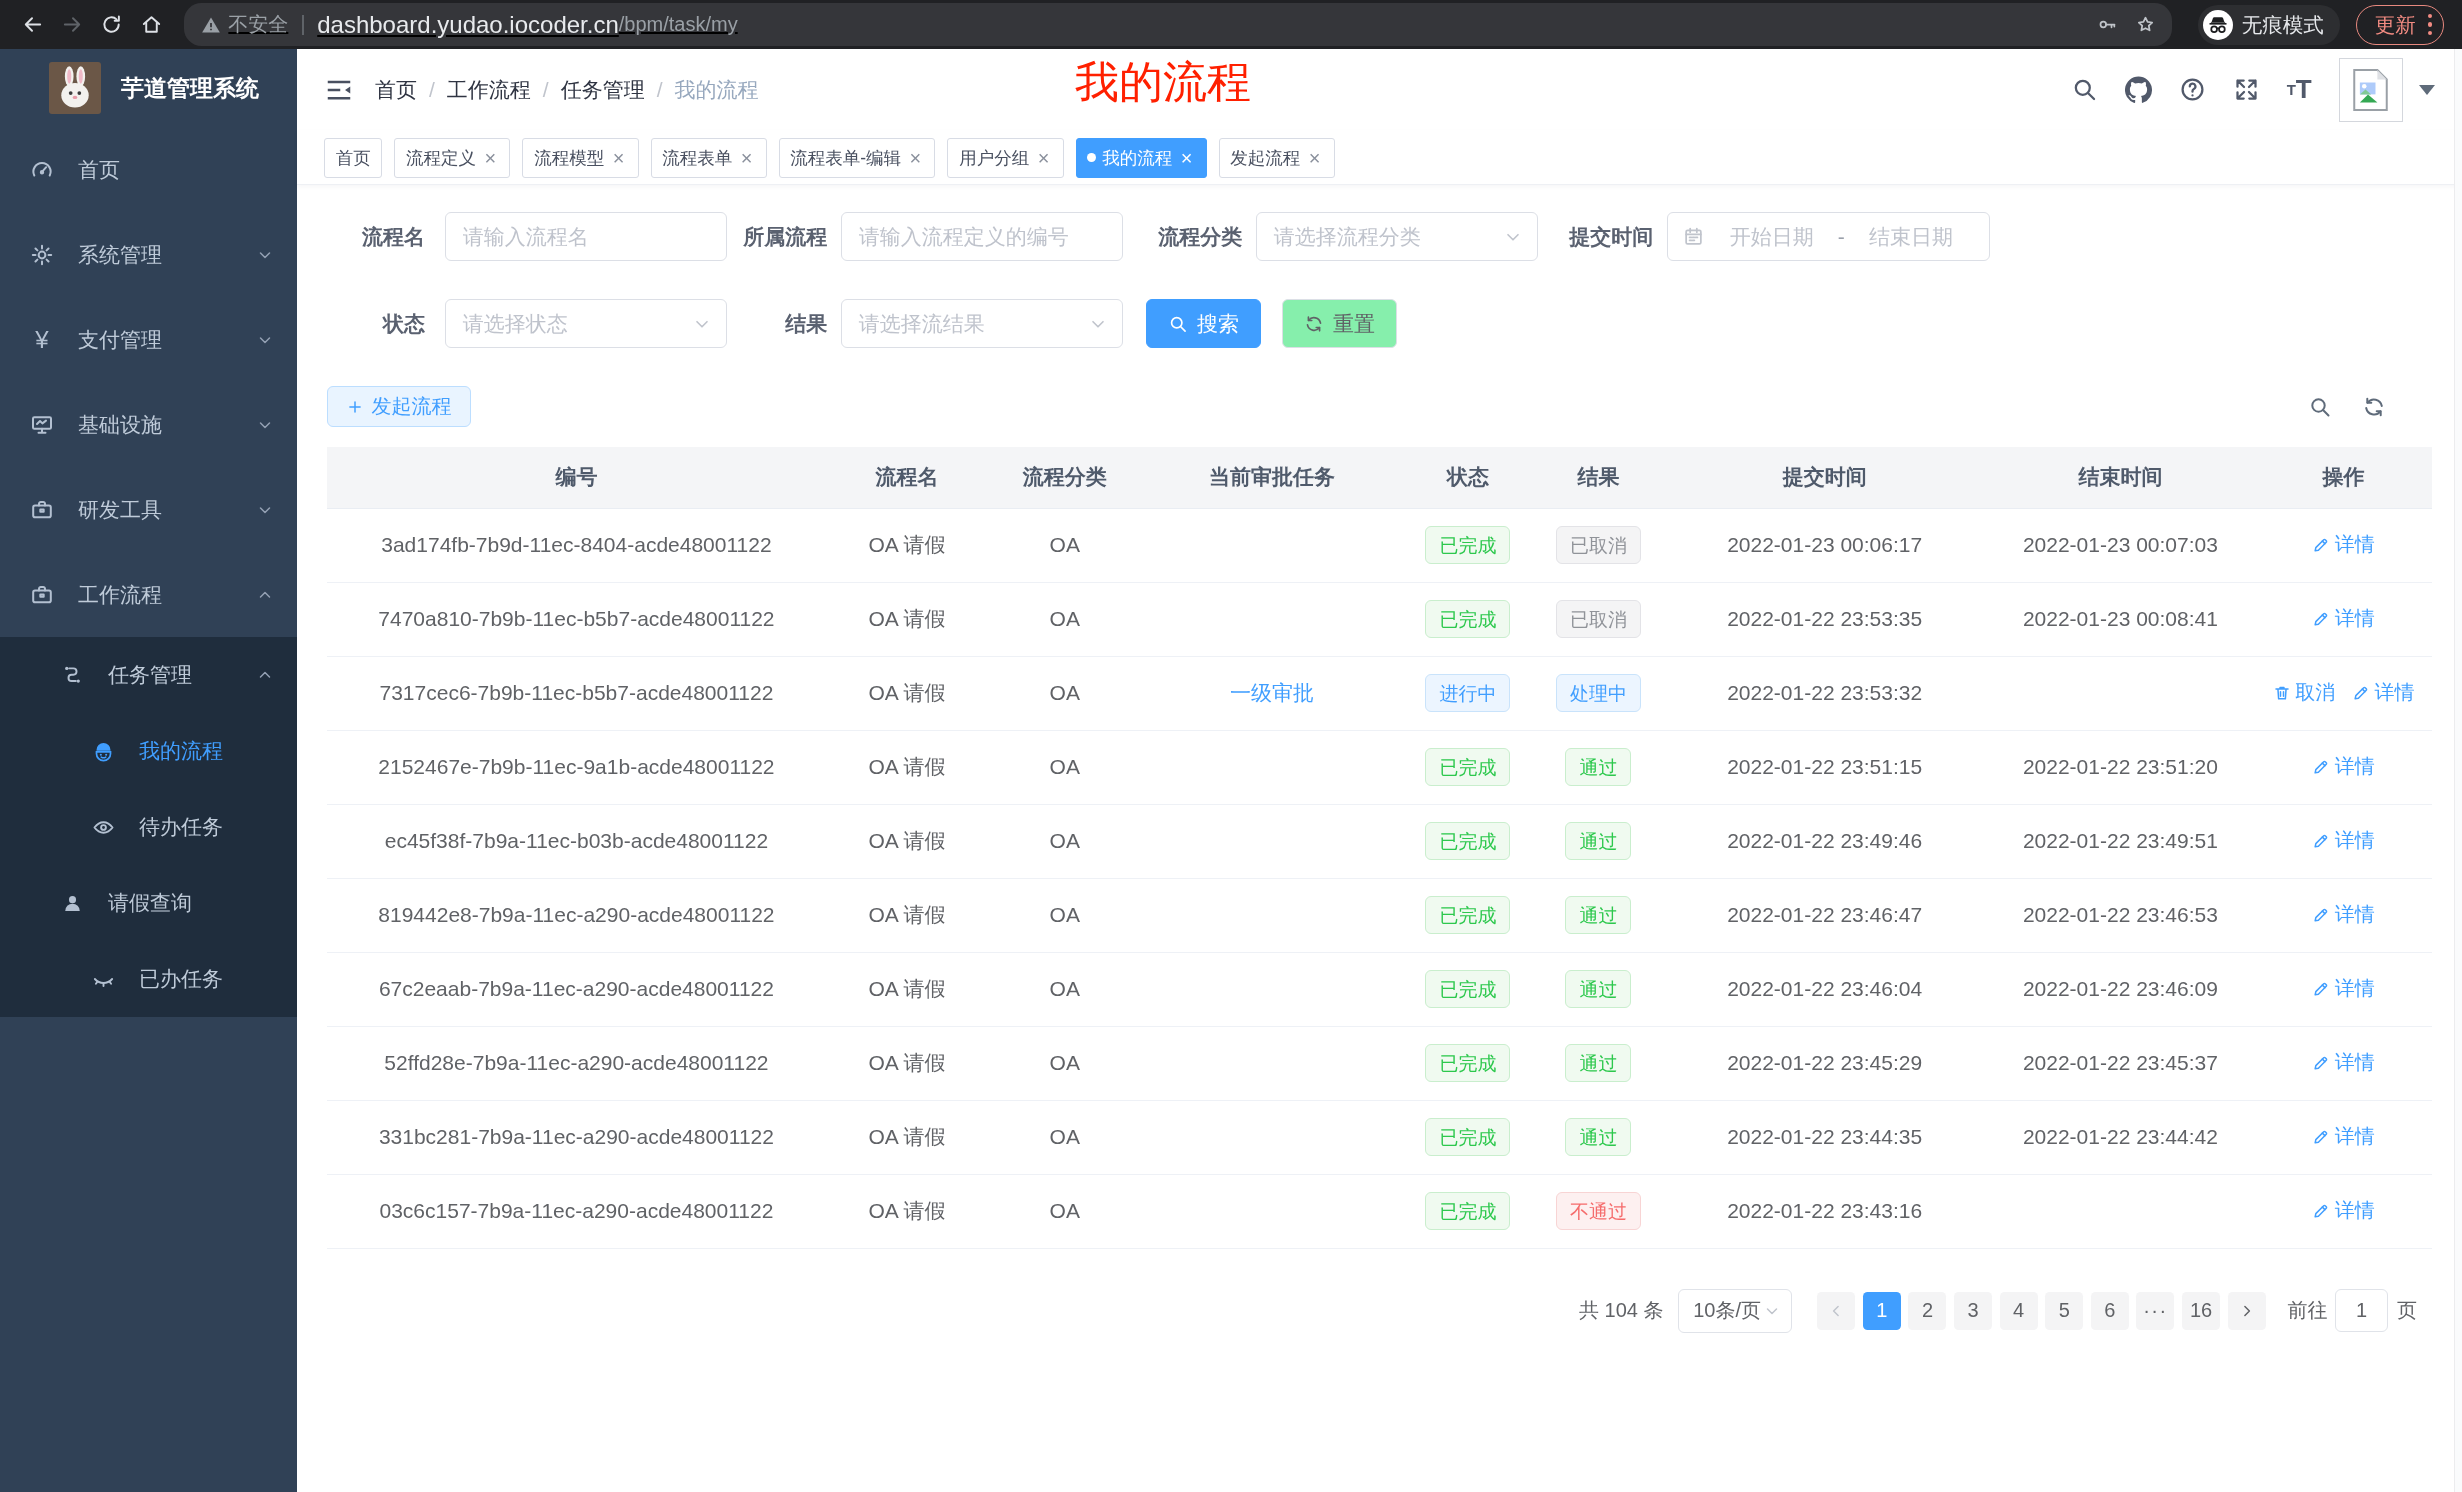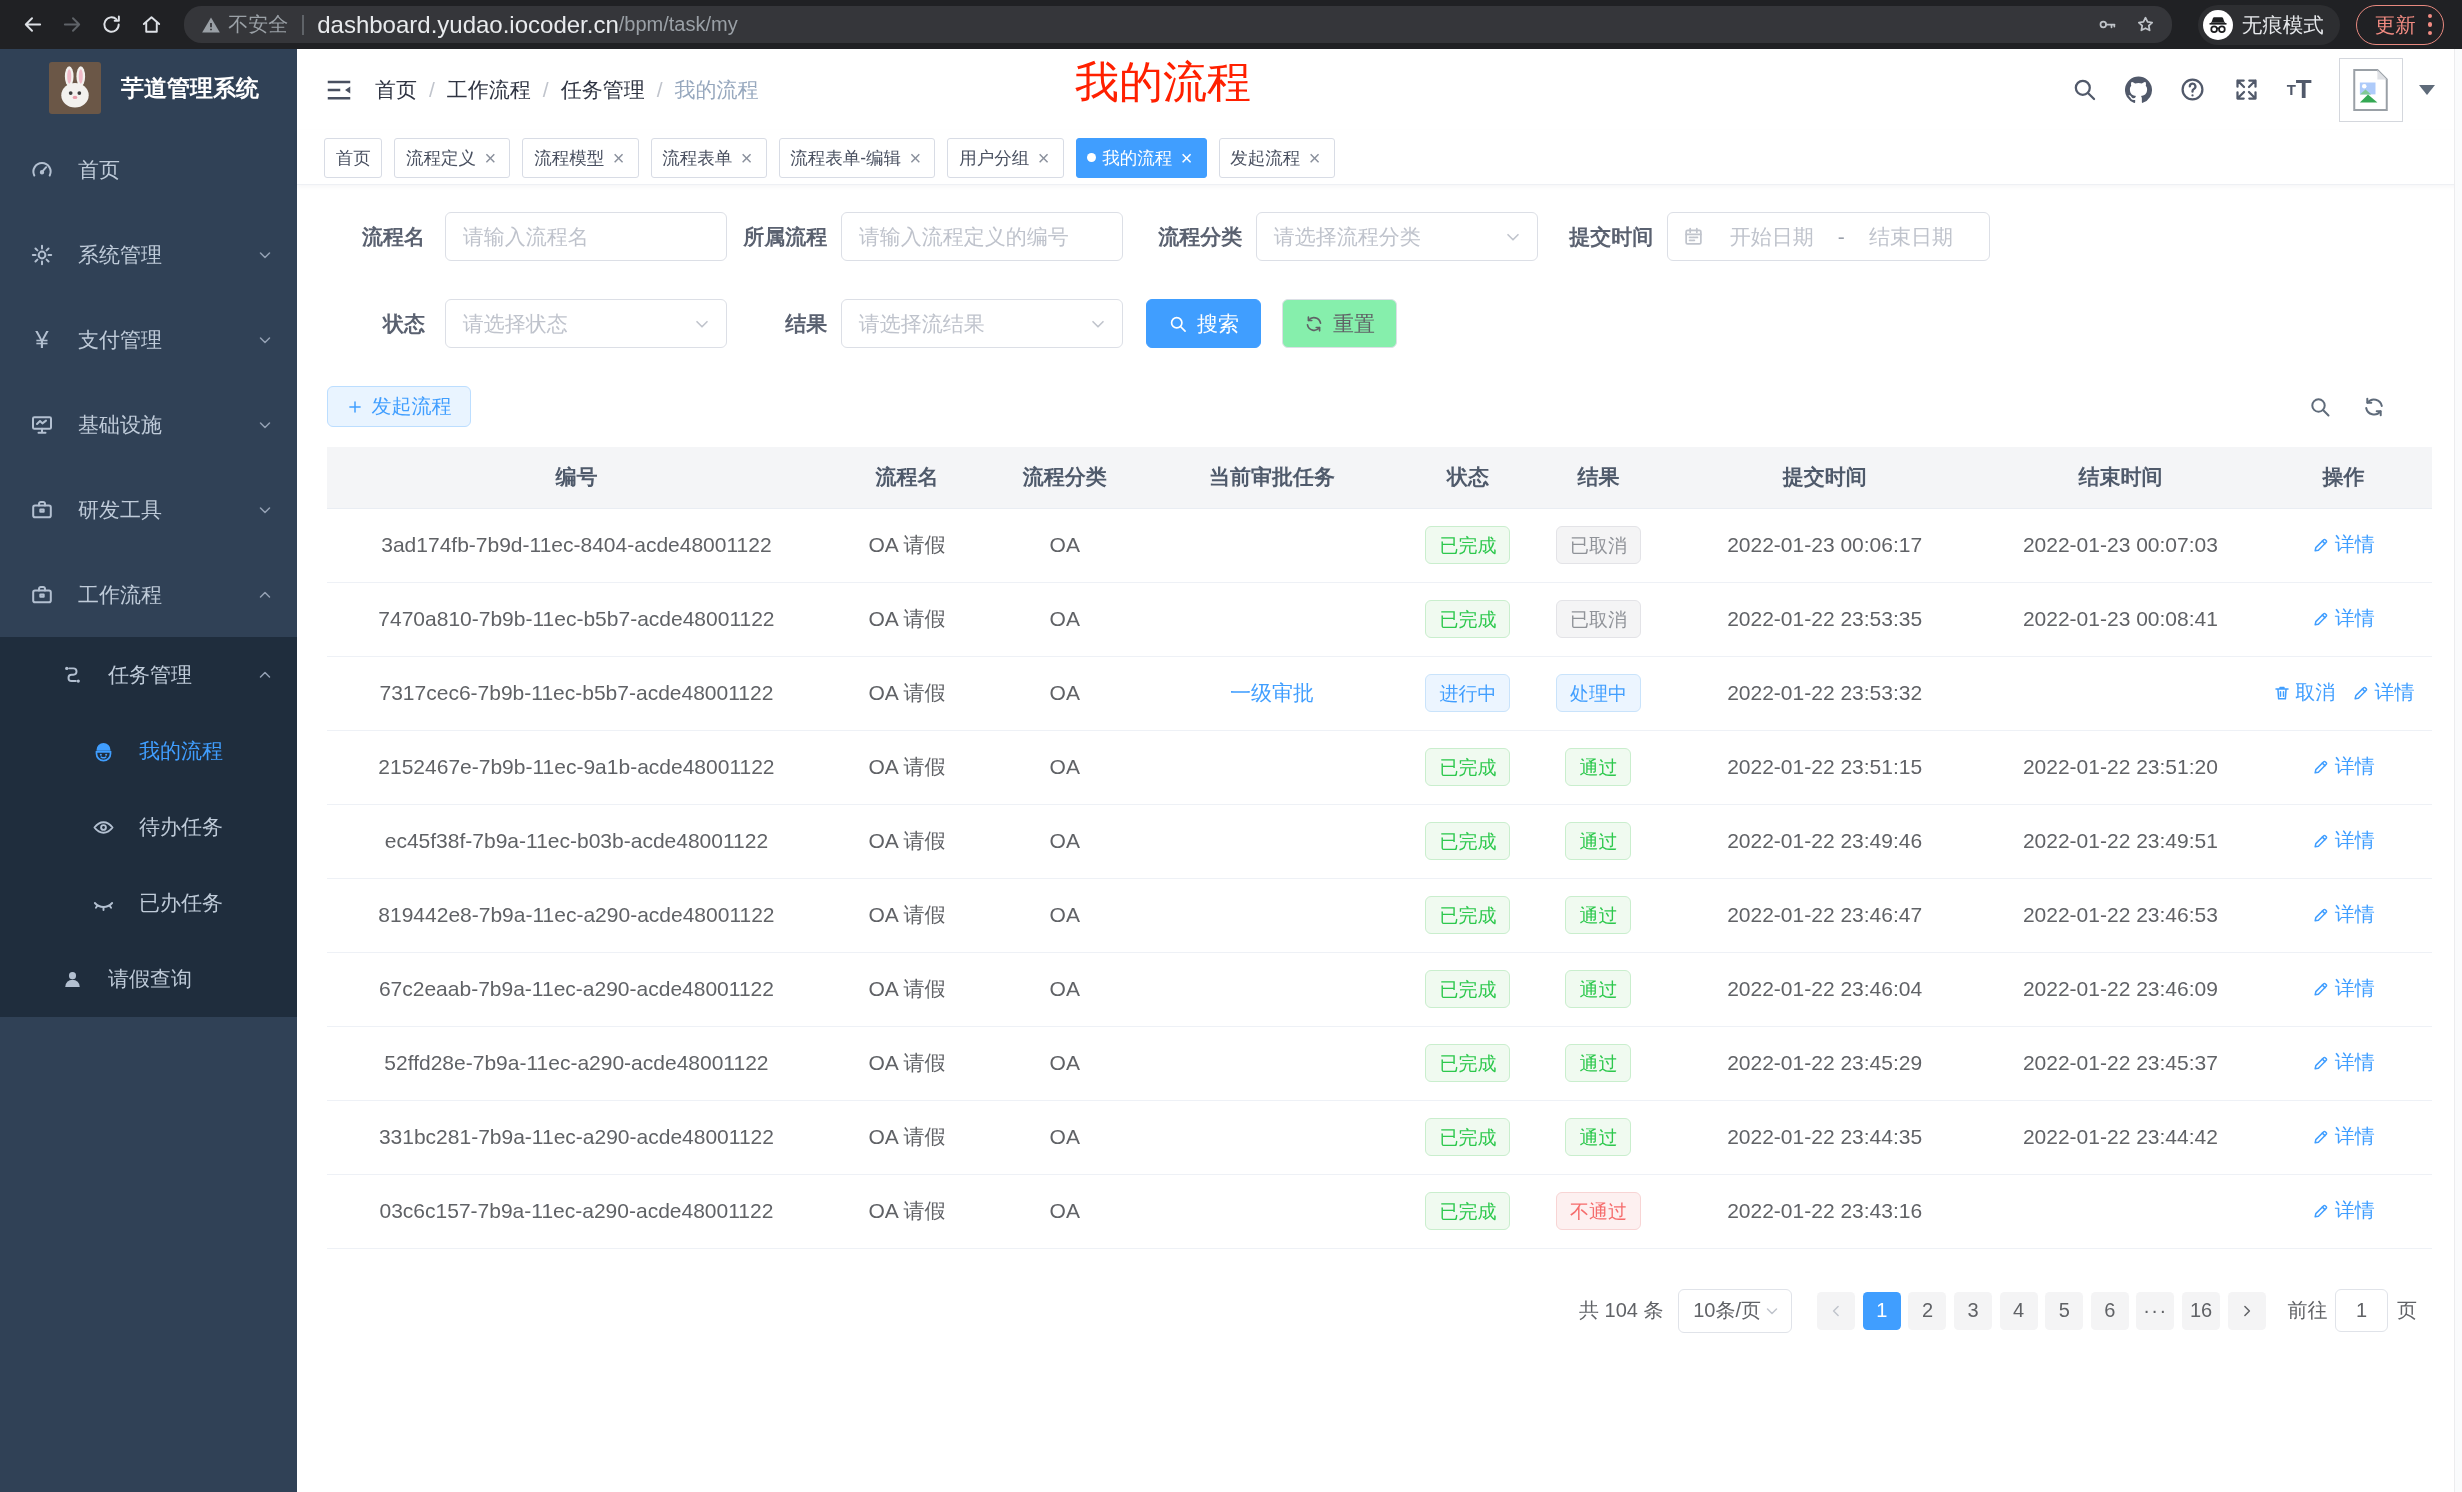--- a/index.html
+++ b/index.html
@@ -6,21 +6,21 @@
   html,body { width:2462px; height:1493px; overflow:hidden; font-family:"Liberation Sans","DejaVu Sans",sans-serif; background:#fff; }
   .screen { position:relative; width:2462px; height:1493px; }
   svg { display:block; }
   .icon { display:inline-flex; align-items:center; justify-content:center; }
 
   
   .browser-bar { height:49px; background:#202124; display:flex; align-items:center; padding:0 15px; gap:4.6px; }
   .nav-btn { width:35px; height:35px; display:flex; align-items:center; justify-content:center; color:#dee1e6; border-radius:50%; }
   .nav-btn svg { width:23px; height:23px; }
   .nav-btn.disabled { color:#5f6368; }
-  .url-pill { flex:1; height:37px; margin:0 10.7px; background:#35363a; border-radius:17.5px; display:flex; align-items:center; padding:0 16.7px; min-width:0; }
+  .url-pill { flex:1; height:43px; margin:0 10.7px; background:#35363a; border-radius:17.5px; display:flex; align-items:center; padding:0 16.7px; min-width:0;text-decoration:underline; }
   .url-pill .sec-icon svg { width:20px; height:20px; }
   .sec-label { color:#9aa0a6; font-size:20px; margin-left:7.6px; white-space:nowrap; }
   .pill-div { width:1.5px; height:20px; background:#5f6368; margin:0 13.7px; }
   .url-host { color:#e8eaed; font-size:24px; white-space:nowrap; }
   .url-path { color:#9aa0a6; font-size:20px; white-space:nowrap; }
   .pill-spacer { flex:1; }
   .pill-ico { color:#c0c4c9; margin-left:16.7px; }
   .pill-ico svg { width:21px; height:21px; }
   .incog-chip { height:40px; background:#2d2e31; border-radius:20px; display:flex; align-items:center; gap:9px; padding:0 16.7px 0 4.6px; margin:0 10.7px; }
   .incog-chip .icon svg { width:30px; height:30px; }
@@ -350,37 +350,37 @@
             </div>
             <div class="menu-item l3">
               <span class="icon mi-icon">
                 <svg viewBox="0 0 24 24" fill="none" stroke="currentColor" stroke-width="2" stroke-linecap="round" stroke-linejoin="round">
                   <path d="M2.6 12S6.6 6.6 12 6.6 21.4 12 21.4 12 17.4 17.4 12 17.4 2.6 12 2.6 12Z"></path>
                   <circle cx="12" cy="12" r="2.5"></circle>
                 </svg>
               </span>
               <span class="mi-label">待办任务</span>
             </div>
-            <div class="menu-item l3">
-              <span class="icon mi-icon">
-                <svg viewBox="0 0 24 24" fill="none" stroke="currentColor" stroke-width="2" stroke-linecap="round" stroke-linejoin="round">
-                  <path d="M3 11.5c2.6 2.8 6 4.2 9 4.2s6.4-1.4 9-4.2"></path>
-                  <path d="m5.6 14.4-1.5 2.1M12 15.7v3M18.4 14.4l1.5 2.1"></path>
-                </svg>
-              </span>
-              <span class="mi-label">已办任务</span>
-            </div>
             <div class="menu-item l2">
               <span class="icon mi-icon">
                 <svg viewBox="0 0 24 24" fill="currentColor">
                   <circle cx="12" cy="8" r="3.7"></circle>
                   <path d="M4.4 19.8a7.6 7.6 0 0 1 15.2 0z"></path>
                 </svg>
               </span>
               <span class="mi-label">请假查询</span>
+            </div>
+            <div class="menu-item l3">
+              <span class="icon mi-icon">
+                <svg viewBox="0 0 24 24" fill="none" stroke="currentColor" stroke-width="2" stroke-linecap="round" stroke-linejoin="round">
+                  <path d="M3 11.5c2.6 2.8 6 4.2 9 4.2s6.4-1.4 9-4.2"></path>
+                  <path d="m5.6 14.4-1.5 2.1M12 15.7v3M18.4 14.4l1.5 2.1"></path>
+                </svg>
+              </span>
+              <span class="mi-label">已办任务</span>
             </div>
           </div>
         </nav>
     </aside>
 
     <main class="main">
 
       <div class="navbar">
         <span class="icon hamburger">
             <svg viewBox="0 0 24 24" fill="currentColor">

